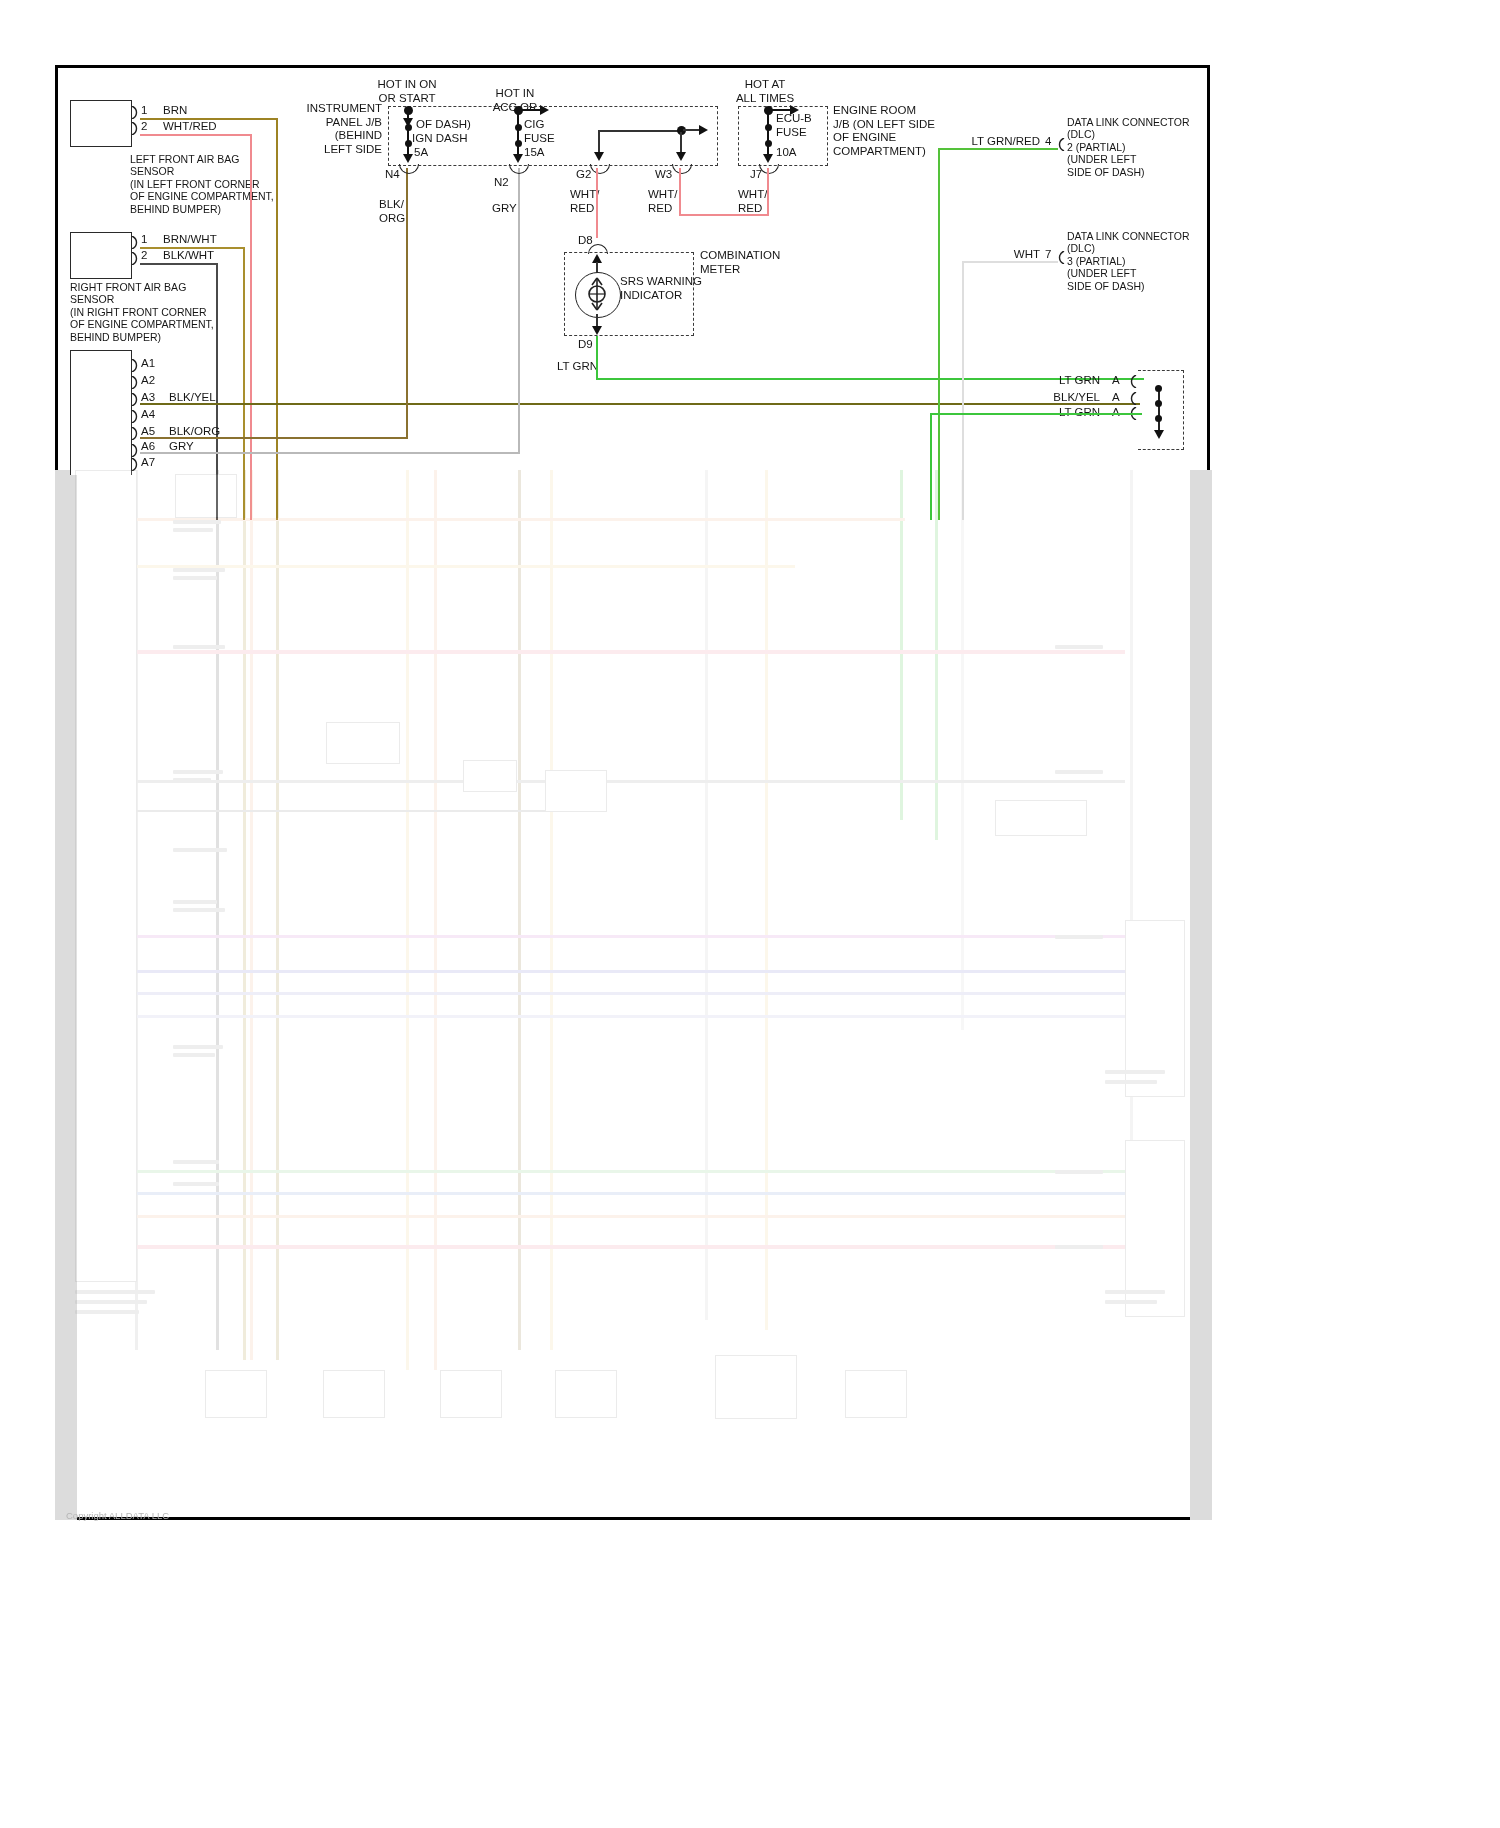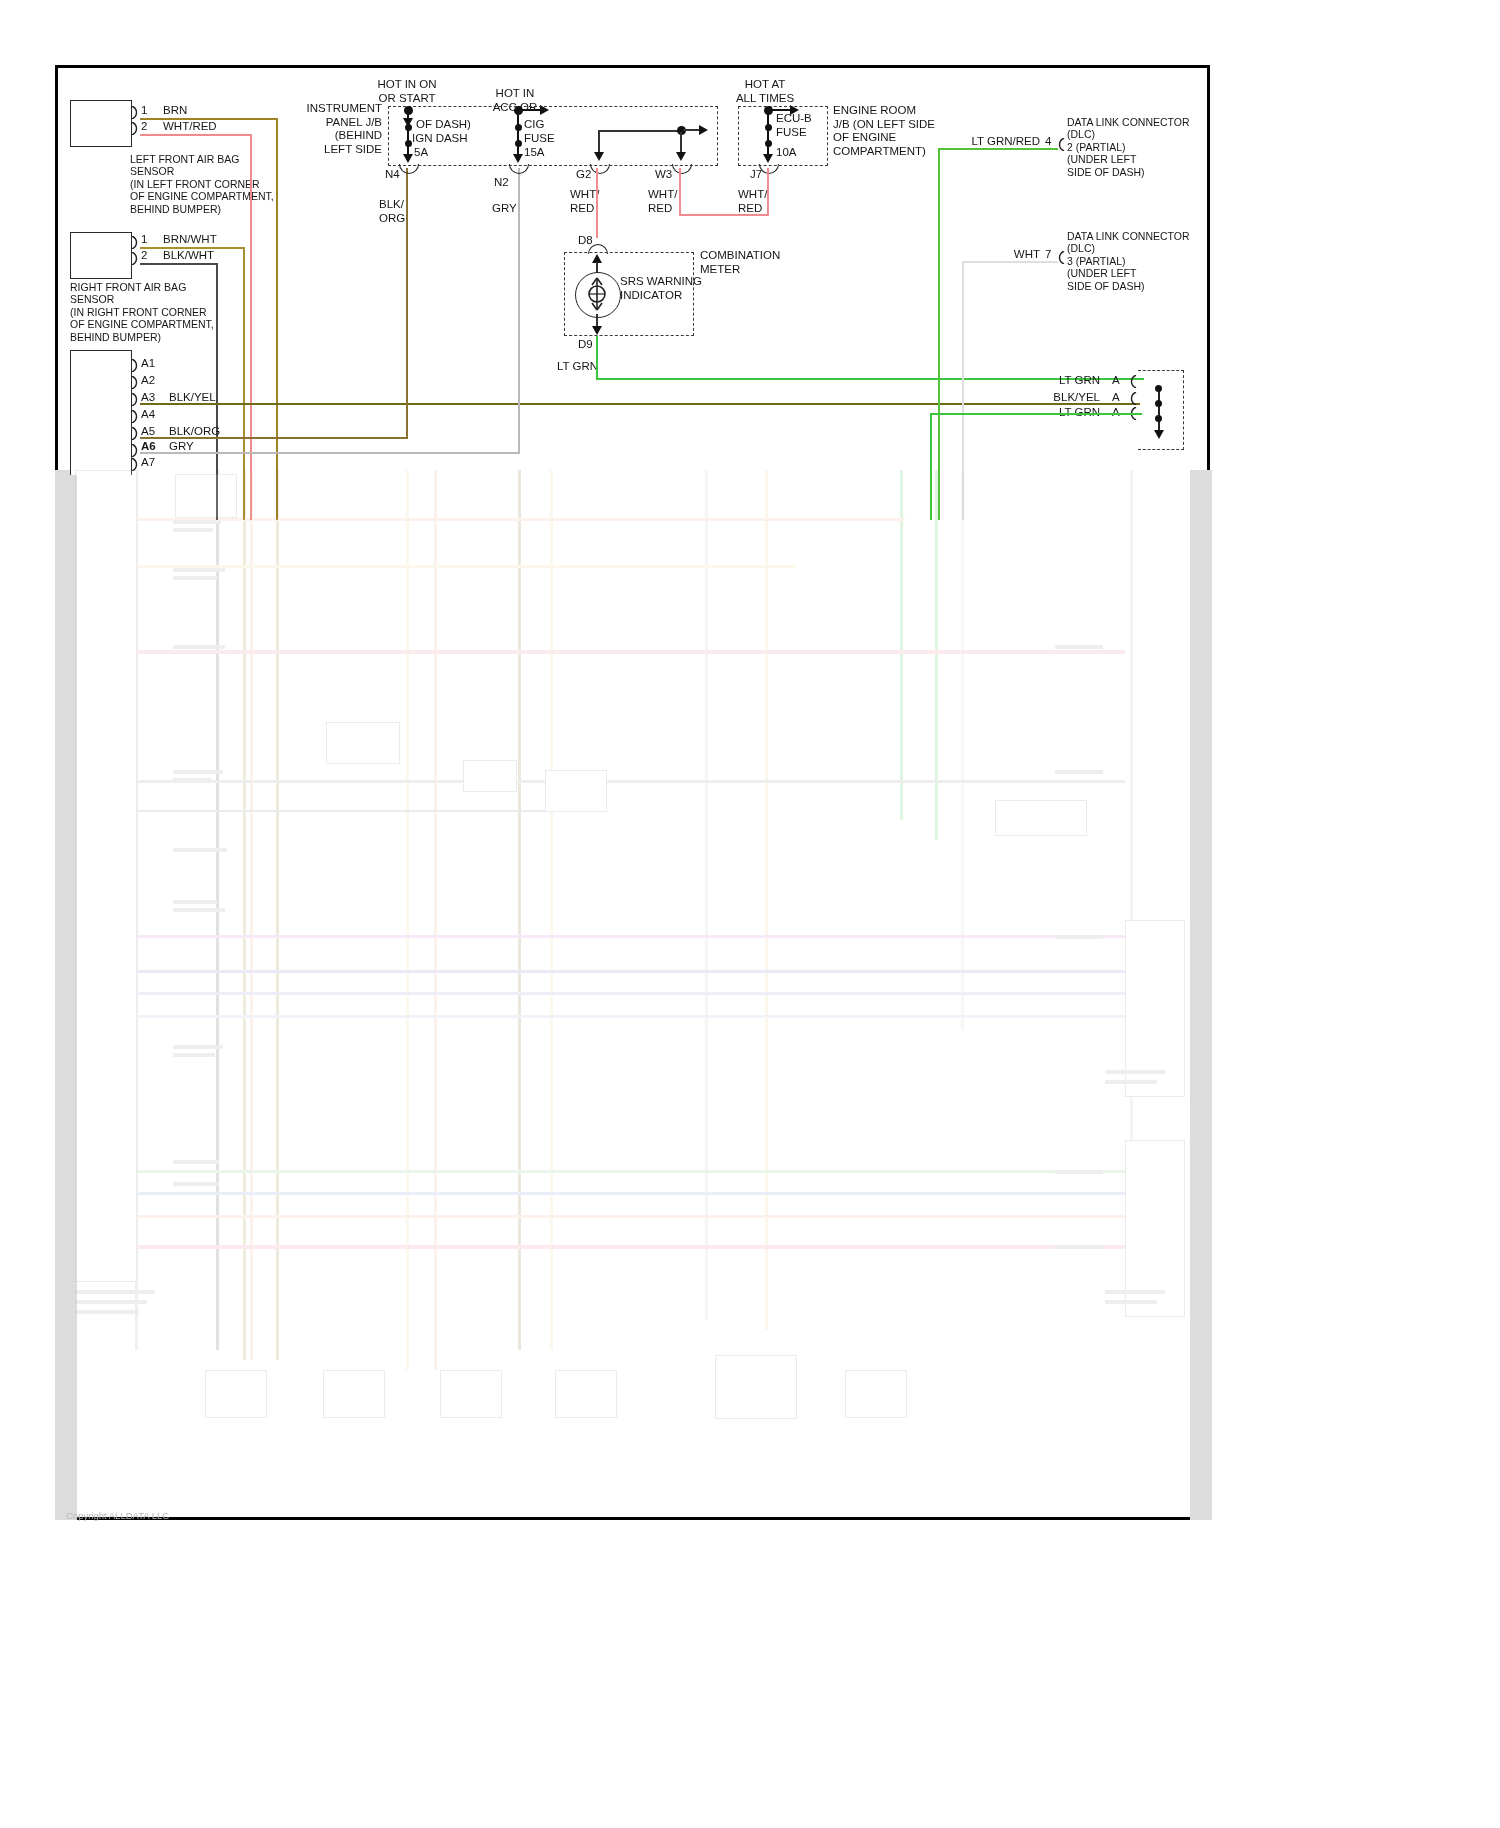--- a/index.html
+++ b/index.html
@@ -151,21 +151,21 @@
       <path d="M1,0 C7,3 7,10 1,13" stroke="#222" stroke-width="1.4" fill="none"></path>
     </svg>
 
   <div class="t t11" style="left:141px;top:357px;">A1</div>
   <div class="t t11" style="left:141px;top:374px;">A2</div>
   <div class="t t11" style="left:141px;top:391px;">A3</div>
   <div class="t t11" style="left:169px;top:391px;">BLK/YEL</div>
   <div class="t t11" style="left:141px;top:408px;">A4</div>
   <div class="t t11" style="left:141px;top:425px;">A5</div>
   <div class="t t11" style="left:169px;top:425px;">BLK/ORG</div>
-  <div class="t t11" style="left:141px;top:440px;font-weight:bold;">A6</div>
+  <div class="t t11" style="left:141px;top:440px;">A6</div>
   <div class="t t11" style="left:169px;top:440px;">GRY</div>
   <div class="t t11" style="left:141px;top:456px;">A7</div>
 
   <div class="w wh c-blkyel" style="left:140px;top:403px;width:1000px;"></div>
 
   <div class="w wh c-blkorg" style="left:140px;top:437px;width:268px;"></div>
   <div class="w wv c-blkorg" style="left:406px;top:168px;height:271px;"></div>
 
   <div class="w wh c-gry" style="left:140px;top:452px;width:380px;"></div>
   <div class="w wv c-gry" style="left:518px;top:168px;height:286px;"></div>

